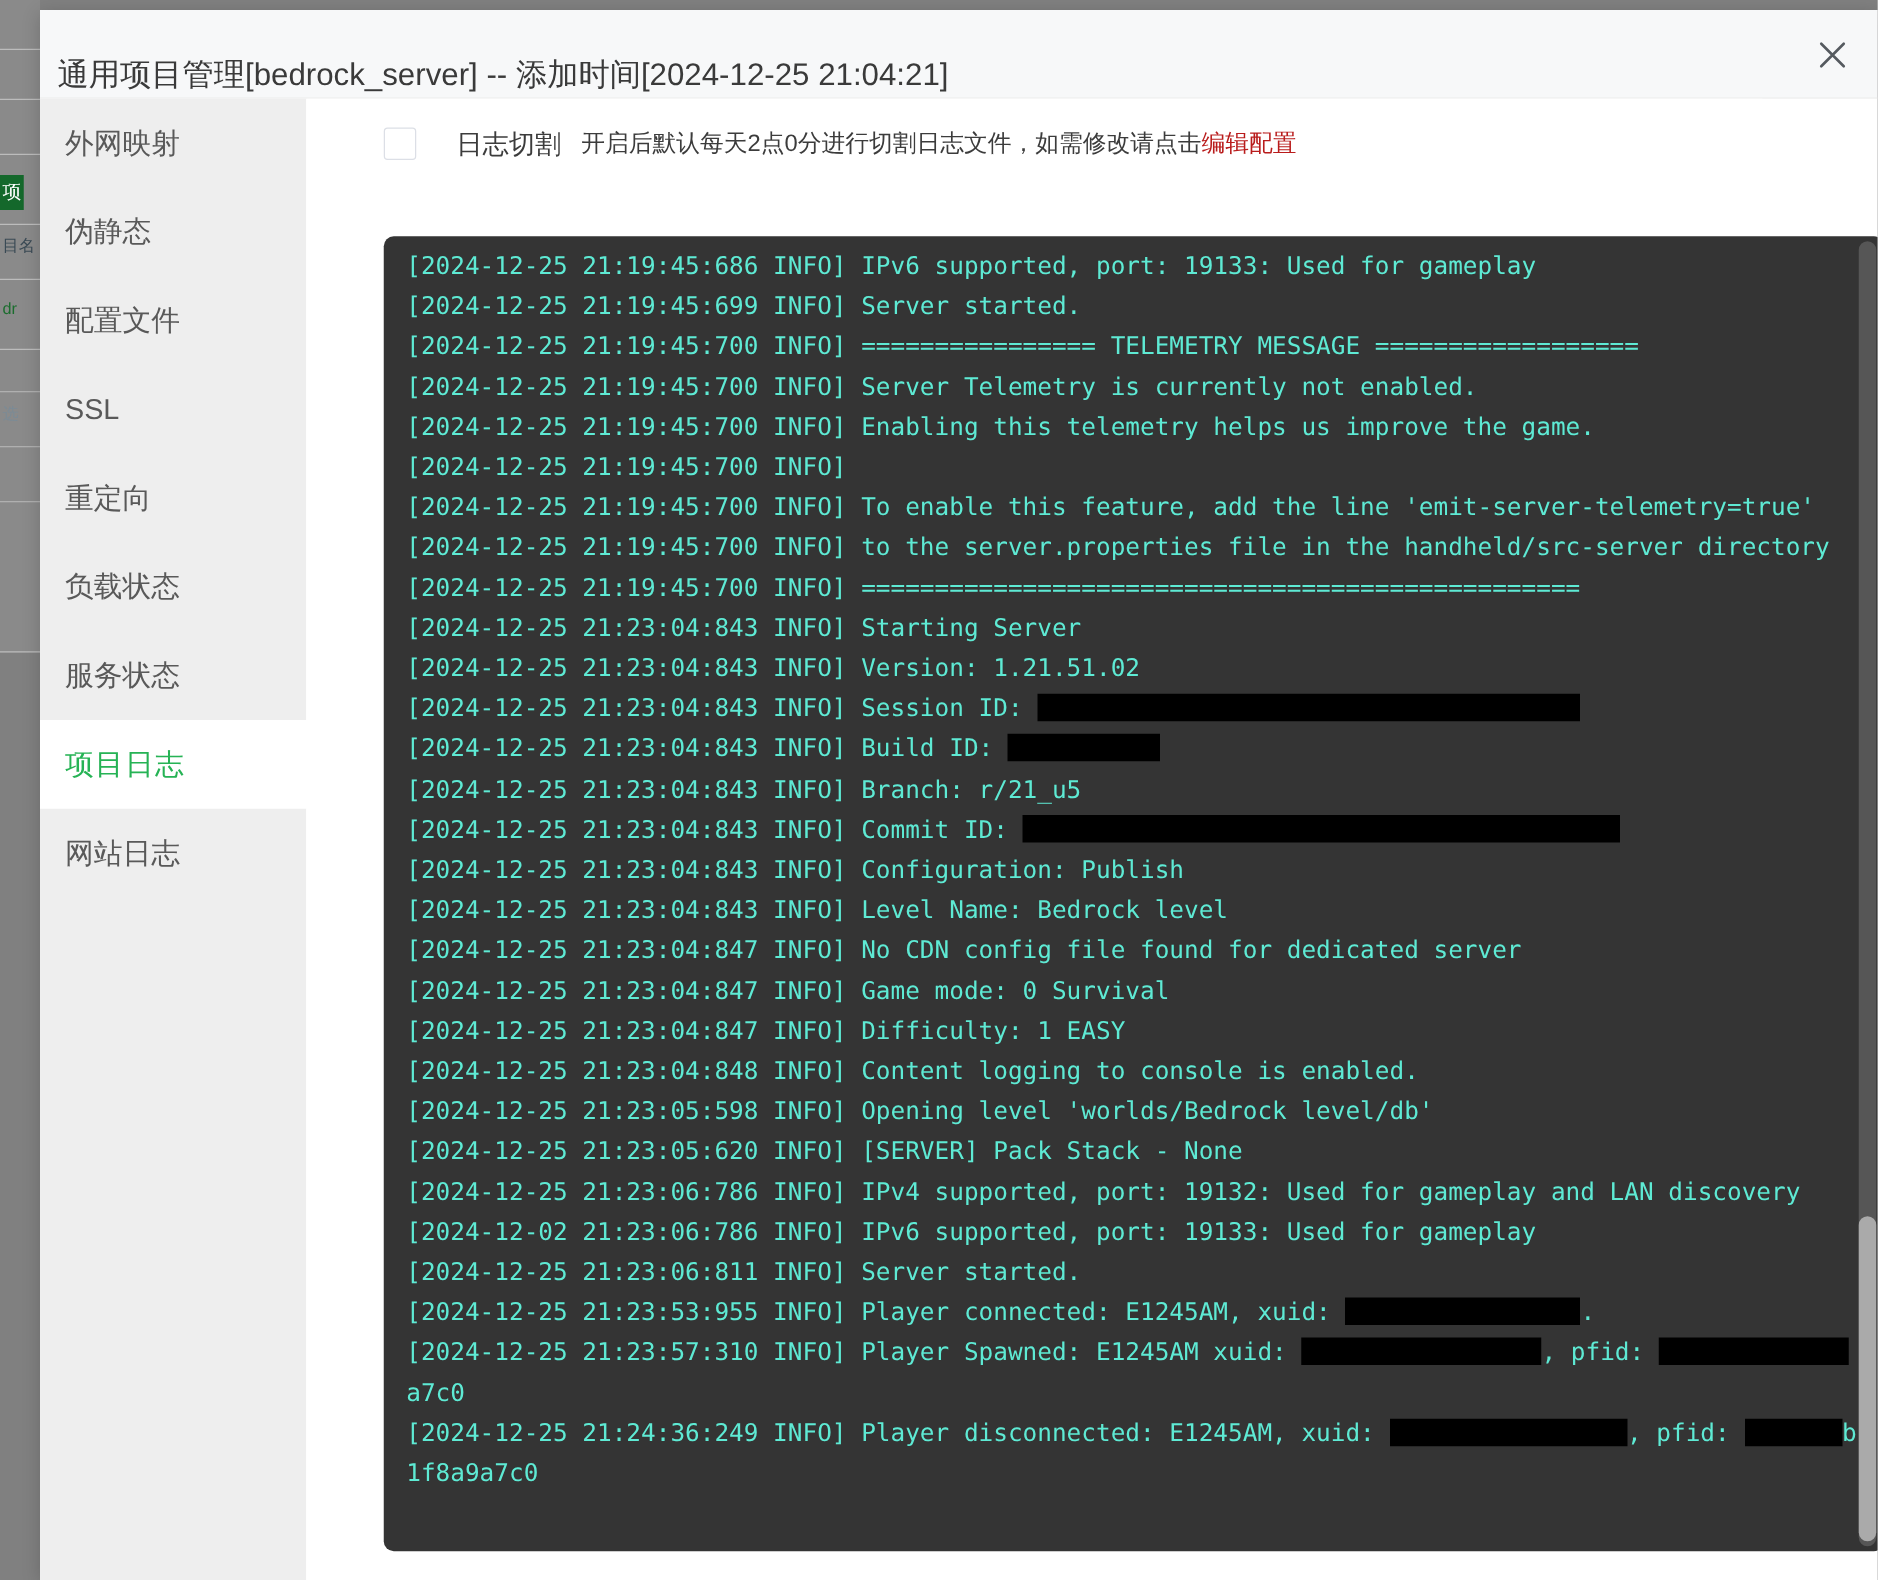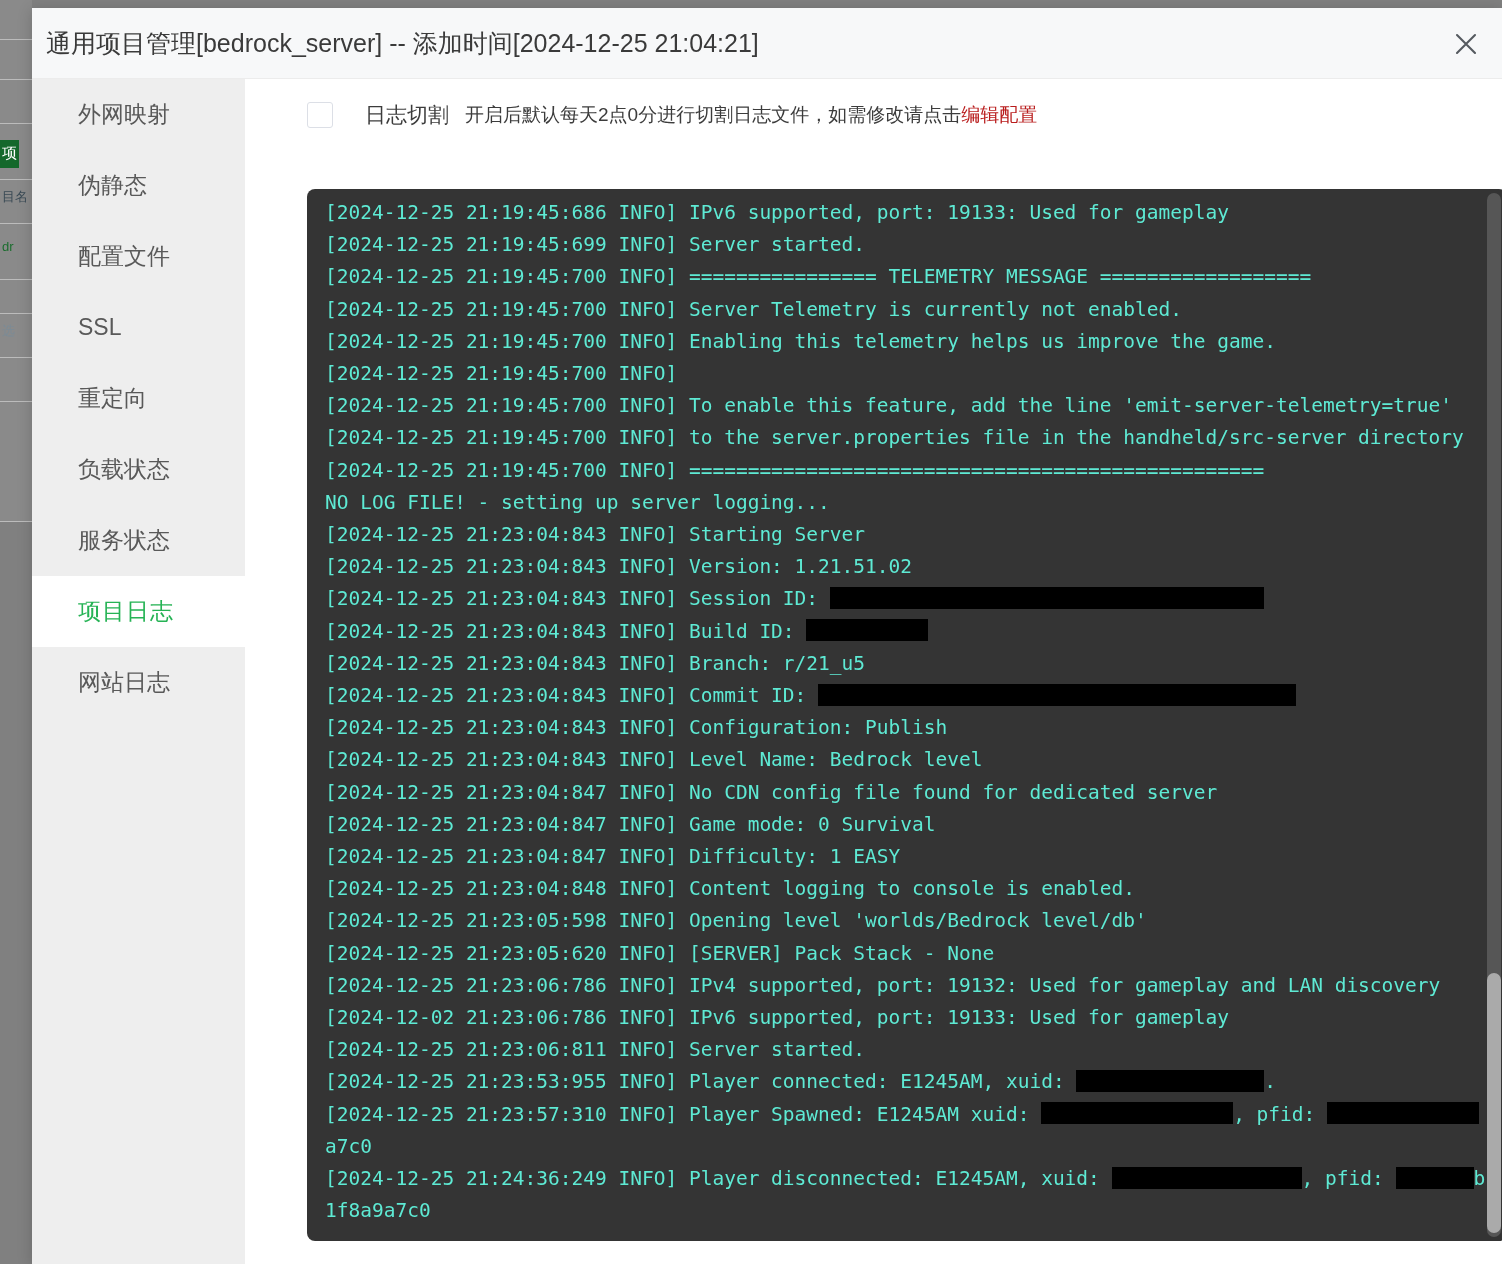--- a/index.html
+++ b/index.html
@@ -56,21 +56,21 @@
     overflow: hidden;
   }
   #dialog-header {
     position: relative;
     height: 71px;
     background: #f7f8f9;
     border-bottom: 1px solid #ececec;
   }
   #dialog-title {
     position: absolute;
-    left: 14px; top: 0;
+    left: 14px; top: 17px;
     height: 71px; line-height: 71px;
     font-size: 25px;
     color: #3a3a3a;
     white-space: nowrap;
   }
   #close-btn {
     position: absolute;
     right: 16px; top: 16px;
     width: 40px; height: 40px;
     display: flex; align-items: center; justify-content: center;
@@ -90,21 +90,21 @@
   #sidebar {
     position: absolute;
     left: 0; top: 0;
     width: 213px;
     height: 1185px;
     background: #eeeeee;
   }
   .sidebar-item {
     height: 71px;
     line-height: 71px;
-    padding-left: 46px;
+    padding-left: 20px;
     font-size: 23px;
     color: #595959;
     white-space: nowrap;
     cursor: pointer;
     background: transparent;
   }
   .sidebar-item.active {
     background: #ffffff;
     color: #26b355;
   }
@@ -261,21 +261,20 @@
         <div id="log-scroll-area">
             <div class="log-line"><span>[2024-12-25 21:19:45:686 INFO] IPv6 supported, port: 19133: Used for gameplay</span></div>
             <div class="log-line"><span>[2024-12-25 21:19:45:699 INFO] Server started.</span></div>
             <div class="log-line"><span>[2024-12-25 21:19:45:700 INFO] ================ TELEMETRY MESSAGE ==================</span></div>
             <div class="log-line"><span>[2024-12-25 21:19:45:700 INFO] Server Telemetry is currently not enabled.</span></div>
             <div class="log-line"><span>[2024-12-25 21:19:45:700 INFO] Enabling this telemetry helps us improve the game.</span></div>
             <div class="log-line"><span>[2024-12-25 21:19:45:700 INFO]</span></div>
             <div class="log-line"><span>[2024-12-25 21:19:45:700 INFO] To enable this feature, add the line 'emit-server-telemetry=true'</span></div>
             <div class="log-line"><span>[2024-12-25 21:19:45:700 INFO] to the server.properties file in the handheld/src-server directory</span></div>
             <div class="log-line"><span>[2024-12-25 21:19:45:700 INFO] =================================================</span></div>
-            <div class="log-line"><span>NO LOG FILE! - setting up server logging...</span></div>
             <div class="log-line"><span>[2024-12-25 21:23:04:843 INFO] Starting Server</span></div>
             <div class="log-line"><span>[2024-12-25 21:23:04:843 INFO] Version: 1.21.51.02</span></div>
             <div class="log-line"><span>[2024-12-25 21:23:04:843 INFO] Session ID: </span><span class="redact" style="width: 434px;"></span></div>
             <div class="log-line"><span>[2024-12-25 21:23:04:843 INFO] Build ID: </span><span class="redact" style="width: 122px;"></span></div>
             <div class="log-line"><span>[2024-12-25 21:23:04:843 INFO] Branch: r/21_u5</span></div>
             <div class="log-line"><span>[2024-12-25 21:23:04:843 INFO] Commit ID: </span><span class="redact" style="width: 478px;"></span></div>
             <div class="log-line"><span>[2024-12-25 21:23:04:843 INFO] Configuration: Publish</span></div>
             <div class="log-line"><span>[2024-12-25 21:23:04:843 INFO] Level Name: Bedrock level</span></div>
             <div class="log-line"><span>[2024-12-25 21:23:04:847 INFO] No CDN config file found for dedicated server</span></div>
             <div class="log-line"><span>[2024-12-25 21:23:04:847 INFO] Game mode: 0 Survival</span></div>

